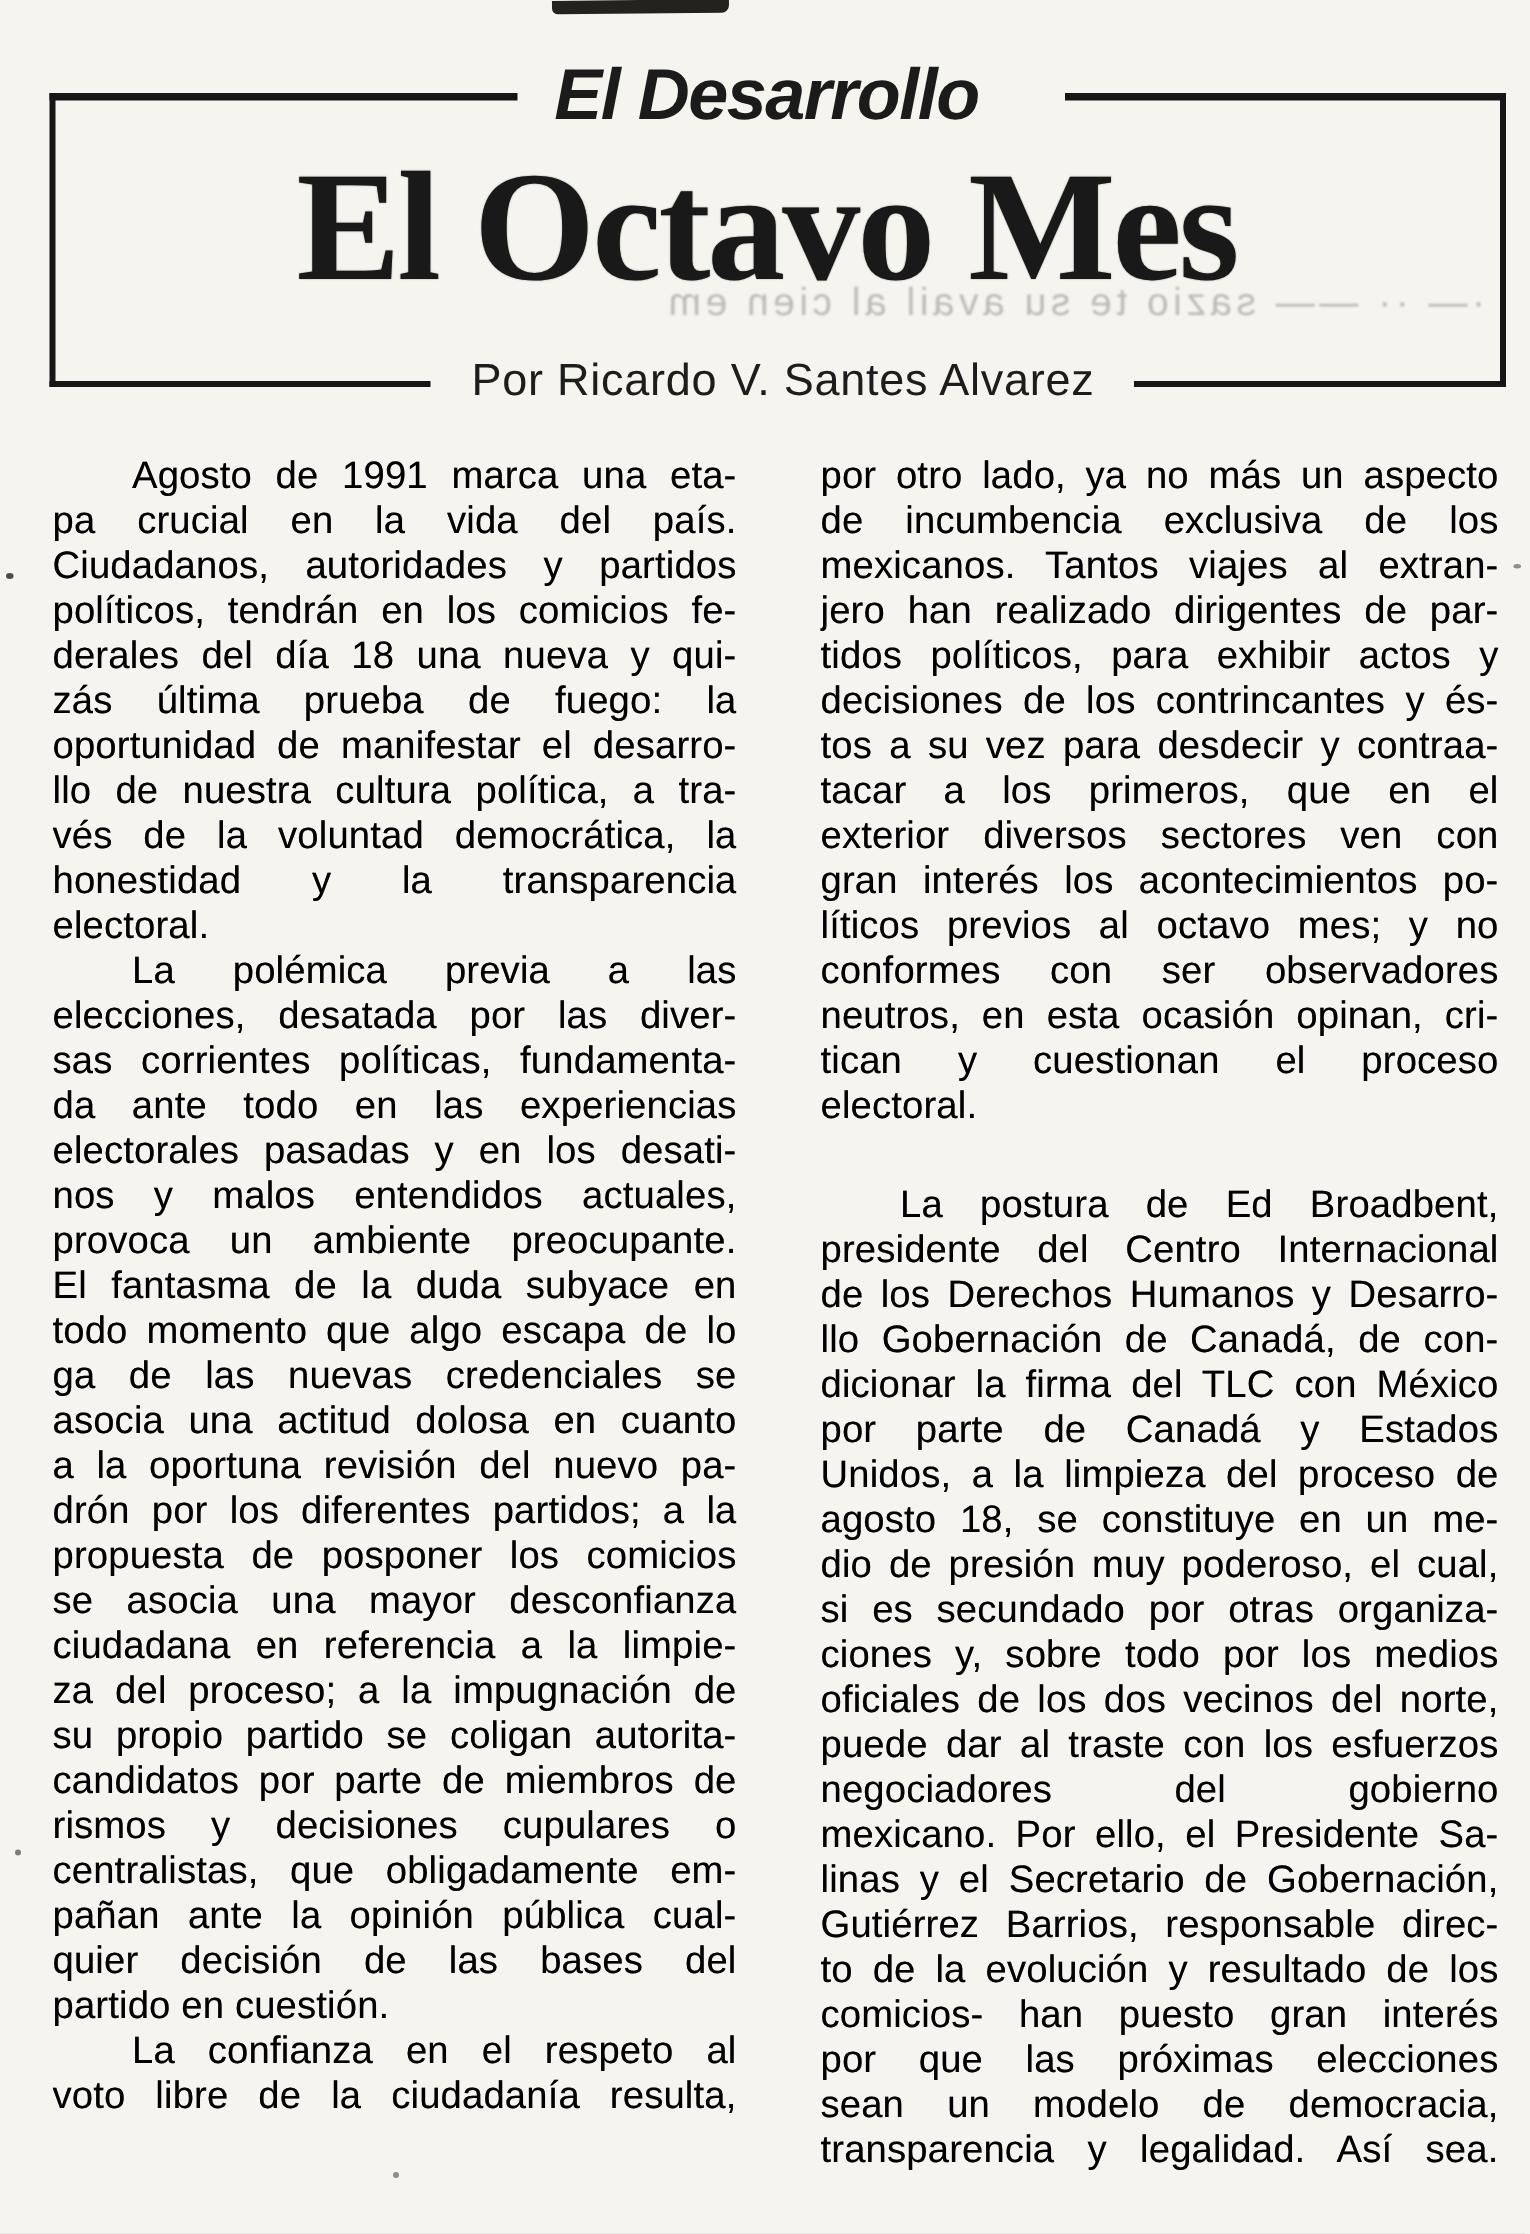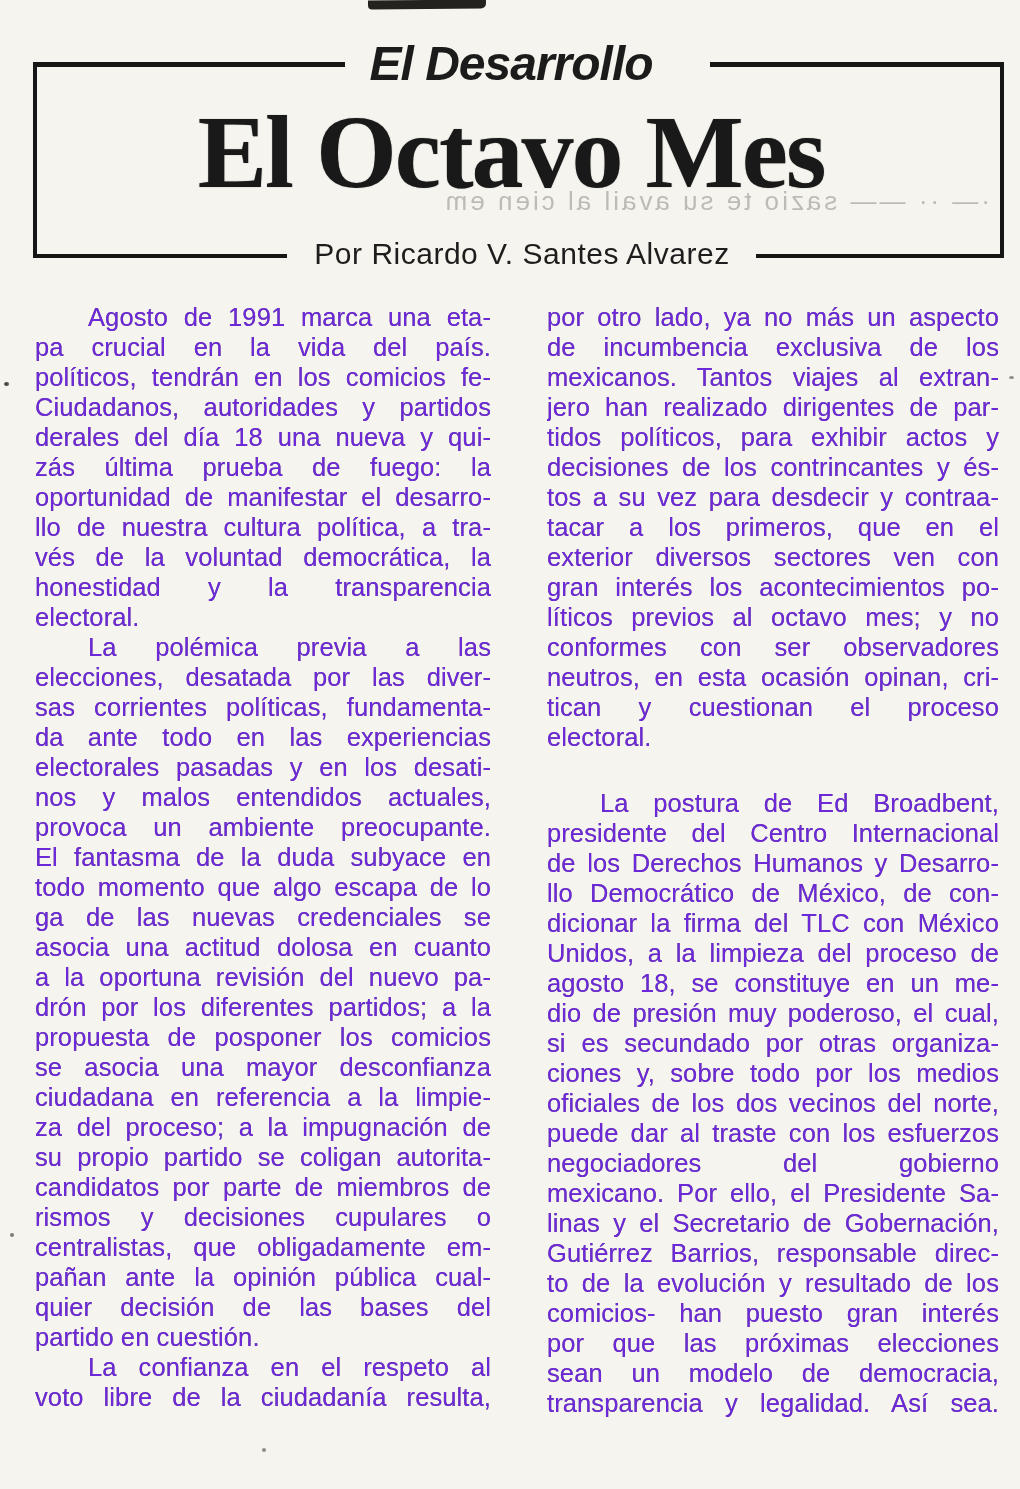--- a/index.html
+++ b/index.html
@@ -51,21 +51,21 @@
     position:absolute; top:237px; left:22px; width:1000px;
     text-align:center;
     font-size:30px; letter-spacing:.5px;
     color:#1d1d1d;
   }
   
   .col{
     position:absolute; top:302px;
     font-size:25.5px; line-height:30px;
     letter-spacing:.1px;
-    color:#6d28d9;
+    color:#000000;
     text-shadow:0 0 .4px rgba(30,30,30,.6);
   }
   .col-left { left:35px;  width:456px; }
   .col-right{ left:547px; width:452px; }
   .line{
     text-align:justify;
     text-align-last:justify;
     height:30px; overflow:hidden;
   }
   .paragraph .line.last{ text-align-last:left; }
@@ -103,22 +103,22 @@
   <div class="headline">El Octavo Mes</div>
 
   <div class="bleed">·— ·· —— sazio te su avail al cien em</div>
 
   <div class="byline">Por Ricardo V. Santes Alvarez</div>
 
   <div class="col col-left">
       <div class="paragraph indent">
         <div class="line">Agosto de 1991 marca una eta-</div>
         <div class="line">pa crucial en la vida del país.</div>
+        <div class="line">Ciudadanos, autoridades y partidos</div>
         <div class="line">políticos, tendrán en los comicios fe-</div>
-        <div class="line">Ciudadanos, autoridades y partidos</div>
         <div class="line">derales del día 18 una nueva y qui-</div>
         <div class="line">zás última prueba de fuego: la</div>
         <div class="line">oportunidad de manifestar el desarro-</div>
         <div class="line">llo de nuestra cultura política, a tra-</div>
         <div class="line">vés de la voluntad democrática, la</div>
         <div class="line">honestidad y la transparencia</div>
         <div class="line last">electoral.</div>
       </div>
       <div class="paragraph indent">
         <div class="line">La polémica previa a las</div>
@@ -167,22 +167,23 @@
         <div class="line">líticos previos al octavo mes; y no</div>
         <div class="line">conformes con ser observadores</div>
         <div class="line">neutros, en esta ocasión opinan, cri-</div>
         <div class="line">tican y cuestionan el proceso</div>
         <div class="line last">electoral.</div>
       </div>
       <div class="paragraph indent gap-before justify-last">
         <div class="line">La postura de Ed Broadbent,</div>
         <div class="line">presidente del Centro Internacional</div>
         <div class="line">de los Derechos Humanos y Desarro-</div>
-        <div class="line">llo Democrático de México, de con-</div>
+        <div class="line">llo Gobernación de Canadá, de con-</div>
         <div class="line">dicionar la firma del TLC con México</div>
+        <div class="line">por parte de Canadá y Estados</div>
         <div class="line">Unidos, a la limpieza del proceso de</div>
         <div class="line">agosto 18, se constituye en un me-</div>
         <div class="line">dio de presión muy poderoso, el cual,</div>
         <div class="line">si es secundado por otras organiza-</div>
         <div class="line">ciones y, sobre todo por los medios</div>
         <div class="line">oficiales de los dos vecinos del norte,</div>
         <div class="line">puede dar al traste con los esfuerzos</div>
         <div class="line">negociadores del gobierno</div>
         <div class="line">mexicano. Por ello, el Presidente Sa-</div>
         <div class="line">linas y el Secretario de Gobernación,</div>

